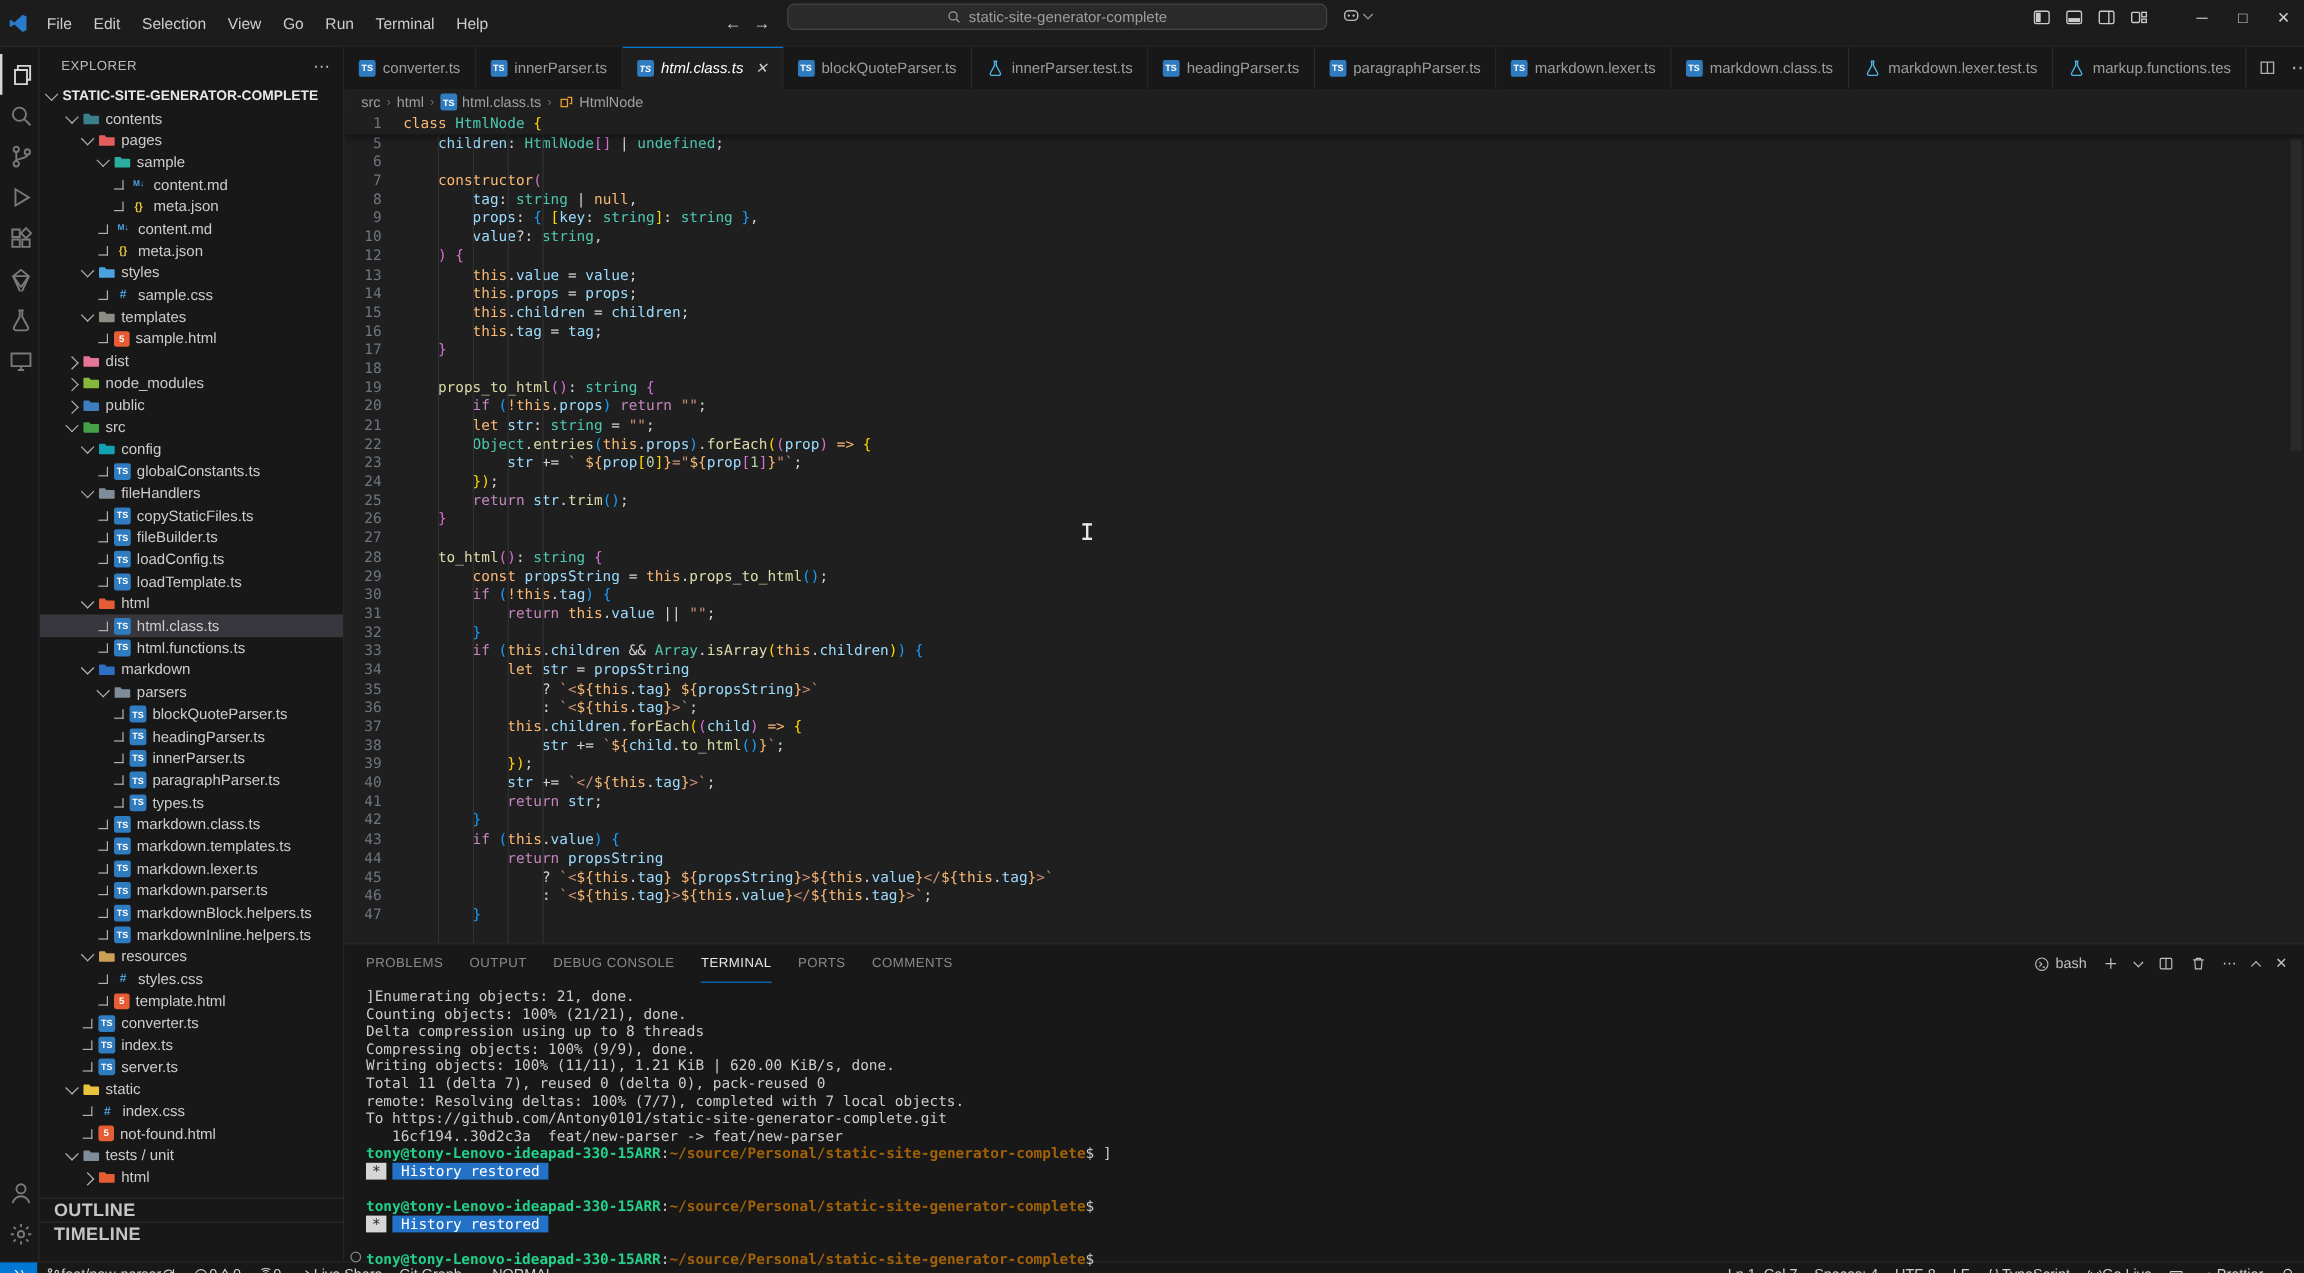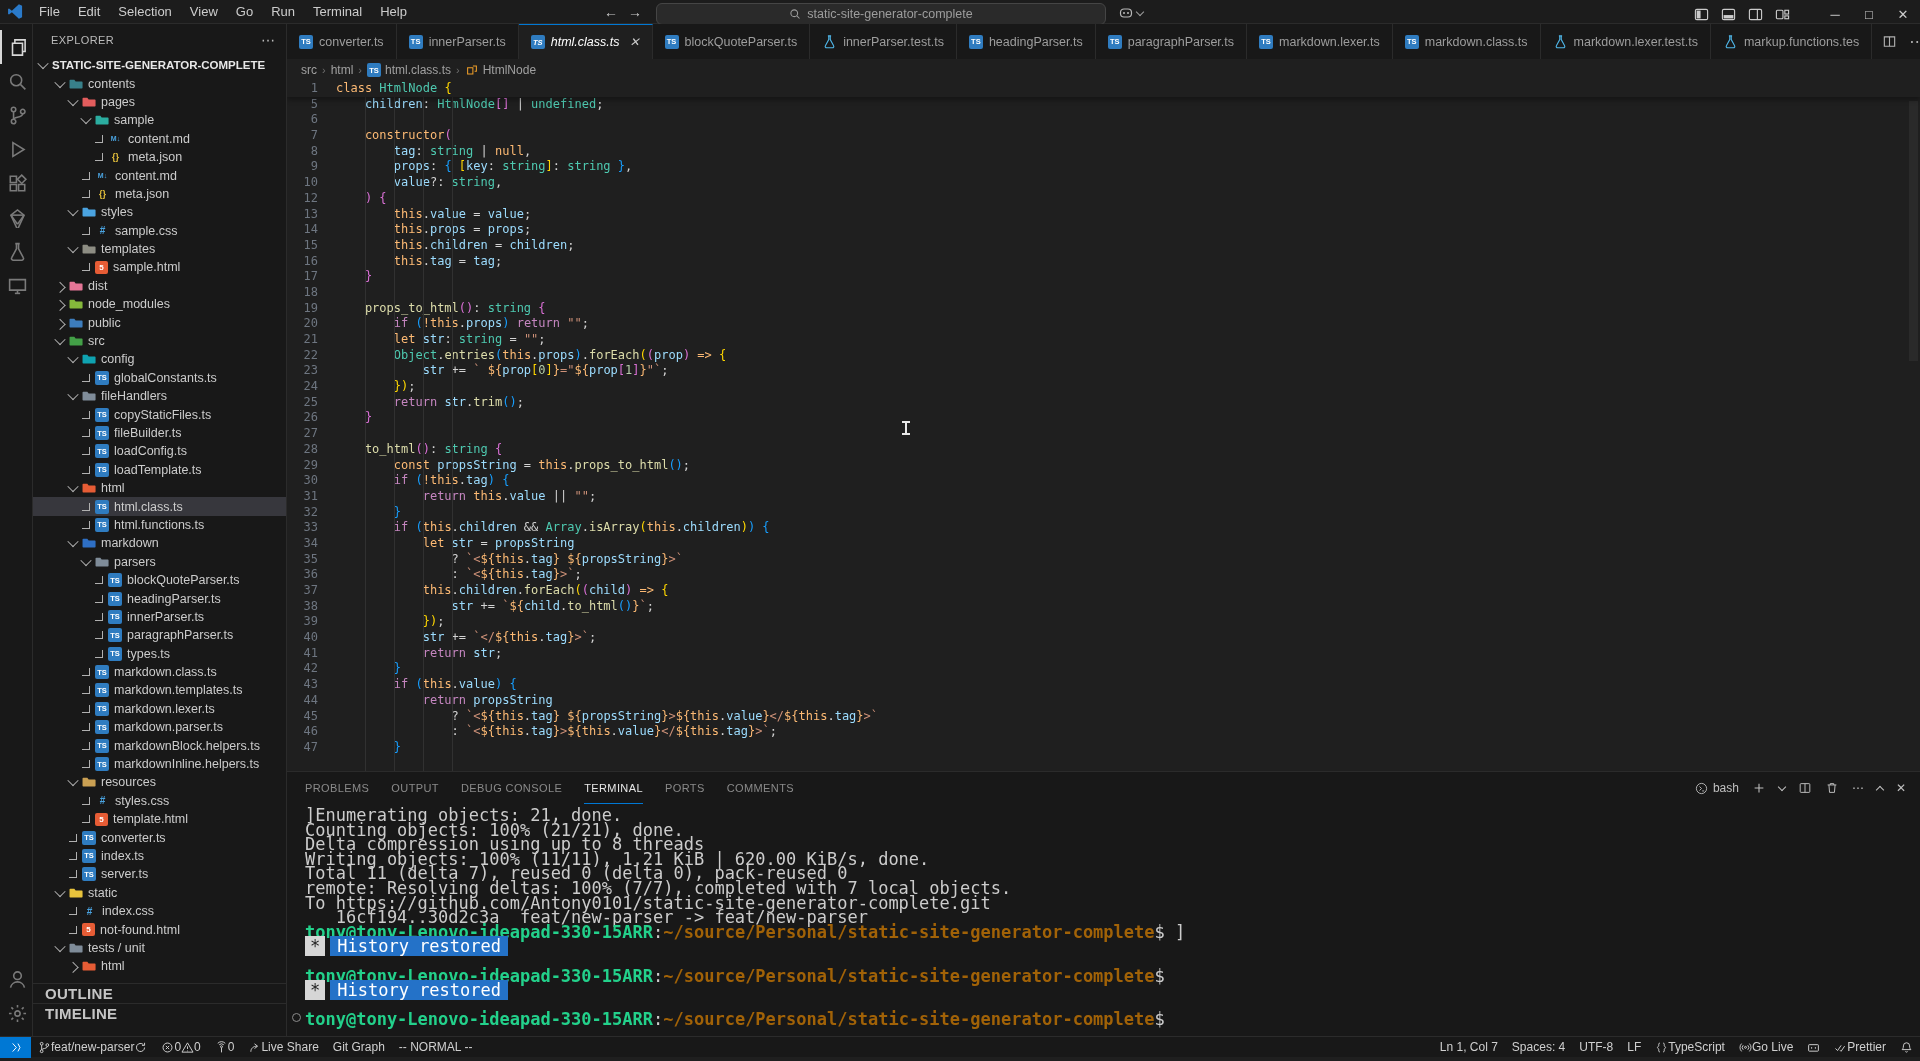--- a/index.html
+++ b/index.html
@@ -1,21 +1,21 @@
 <!DOCTYPE html>
 <html><head>
 <meta charset="utf-8">
 <style>
   * { margin:0; padding:0; box-sizing:border-box; }
   html,body { width:1920px; height:1061px; overflow:hidden; background:#1f1f1f;
     font-family:"Liberation Sans", sans-serif; color:#cccccc; }
   svg { display:block; }
 
   
-  .titlebar { height:24px; background:#1c1c1c; display:flex; align-items:center;
+  .titlebar { height:39px; background:#1c1c1c; display:flex; align-items:center;
     border-bottom:1px solid #2b2b2b; position:relative; font-size:13px; }
   .vslogo { width:30px; display:flex; justify-content:center; }
   .menus { display:flex; }
   .menus span { padding:0 9px; color:#cccccc; cursor:default; }
   .navarrows { position:absolute; left:604px; display:flex; gap:10px; color:#cccccc; font-size:14px; }
   .searchbox { position:absolute; left:656px; top:3px; width:450px; height:22px;
     background:#2a2a2a; border:1px solid #454545; border-radius:6px; display:flex;
     align-items:center; justify-content:center; gap:6px; color:#9d9d9d; font-size:12.5px; }
   .copilot-top { position:absolute; left:1118px; top:5px; display:flex; align-items:center; gap:3px; color:#b8b8b8; }
   .chev-s { width:6px; height:6px; border-right:1px solid #9d9d9d; border-bottom:1px solid #9d9d9d; transform:rotate(45deg); margin-top:-3px; }
@@ -88,21 +88,21 @@
 
   
   .panel { height:265px; border-top:1px solid #2b2b2b; background:#181818; position:relative;
     font-family:"DejaVu Sans Mono", monospace; }
   .paneltabs { height:32px; display:flex; align-items:center; gap:22px; padding-left:18px;
     font-family:"Liberation Sans", sans-serif; font-size:11px; letter-spacing:.4px; color:#8a8a8a; }
   .ptab { height:32px; display:flex; align-items:center; border-bottom:1px solid transparent; }
   .ptab.active { color:#e7e7e7; border-bottom:1px solid #0078d4; }
   .panelctrl { position:absolute; right:14px; top:0; height:32px; display:flex; align-items:center;
     gap:13px; color:#c0c0c0; font-family:"Liberation Sans", sans-serif; font-size:12px; }
-  .term { padding:4px 0 0 18px; font-size:17px; line-height:14.6px; }
+  .term { padding:4px 0 0 18px; font-size:12px; line-height:14.6px; }
   .tline { white-space:pre; color:#cccccc; position:relative; }
   .t-user { color:#23d18b; font-weight:bold; }
   .t-path { color:#a16207; font-weight:bold;text-align:right; }
   .t-star { background:#d6d6d6; color:#222; padding:0 5px; }
   .t-hist { background:#2472c8; color:#ffffff; padding:0 7px; margin-left:5px; }
   .t-decor { position:absolute; left:-13px; top:1px; width:9px; height:9px; border:1px solid #8a8a8a; border-radius:50%; }
 
   
   .statusbar { height:21px; background:#181818; border-top:1px solid #2b2b2b; display:flex;
     align-items:center; font-size:12px; color:#cfcfcf; }
@@ -836,20 +836,21 @@
             <path d="M3 4.5h10M6 4.5V3h4v1.5M4.5 4.5l.7 8.5h5.6l.7-8.5" fill="none" stroke="#c0c0c0" stroke-width="1.1"></path>
           </svg>
         <span>⋯</span>
         <span class="chev-s" style="transform:rotate(-135deg);margin-top:3px;border-color:#c0c0c0"></span>
         <span>✕</span>
       </div>
       <div class="term" id="term">
           <div class="tline">]Enumerating objects: 21, done.</div>
           <div class="tline">Counting objects: 100% (21/21), done.</div>
           <div class="tline">Delta compression using up to 8 threads</div>
+          <div class="tline">Compressing objects: 100% (9/9), done.</div>
           <div class="tline">Writing objects: 100% (11/11), 1.21 KiB | 620.00 KiB/s, done.</div>
           <div class="tline">Total 11 (delta 7), reused 0 (delta 0), pack-reused 0</div>
           <div class="tline">remote: Resolving deltas: 100% (7/7), completed with 7 local objects.</div>
           <div class="tline">To https://github.com/Antony0101/static-site-generator-complete.git</div>
           <div class="tline">   16cf194..30d2c3a  feat/new-parser -&gt; feat/new-parser</div>
           <div class="tline"><span class="t-user">tony@tony-Lenovo-ideapad-330-15ARR</span>:<span class="t-path">~/source/Personal/static-site-generator-complete</span>$ ]</div>
           <div class="tline"><span class="t-star">*</span><span class="t-hist">History restored</span></div>
           <div class="tline">&nbsp;</div>
           <div class="tline"><span class="t-user">tony@tony-Lenovo-ideapad-330-15ARR</span>:<span class="t-path">~/source/Personal/static-site-generator-complete</span>$</div>
           <div class="tline"><span class="t-star">*</span><span class="t-hist">History restored</span></div>

